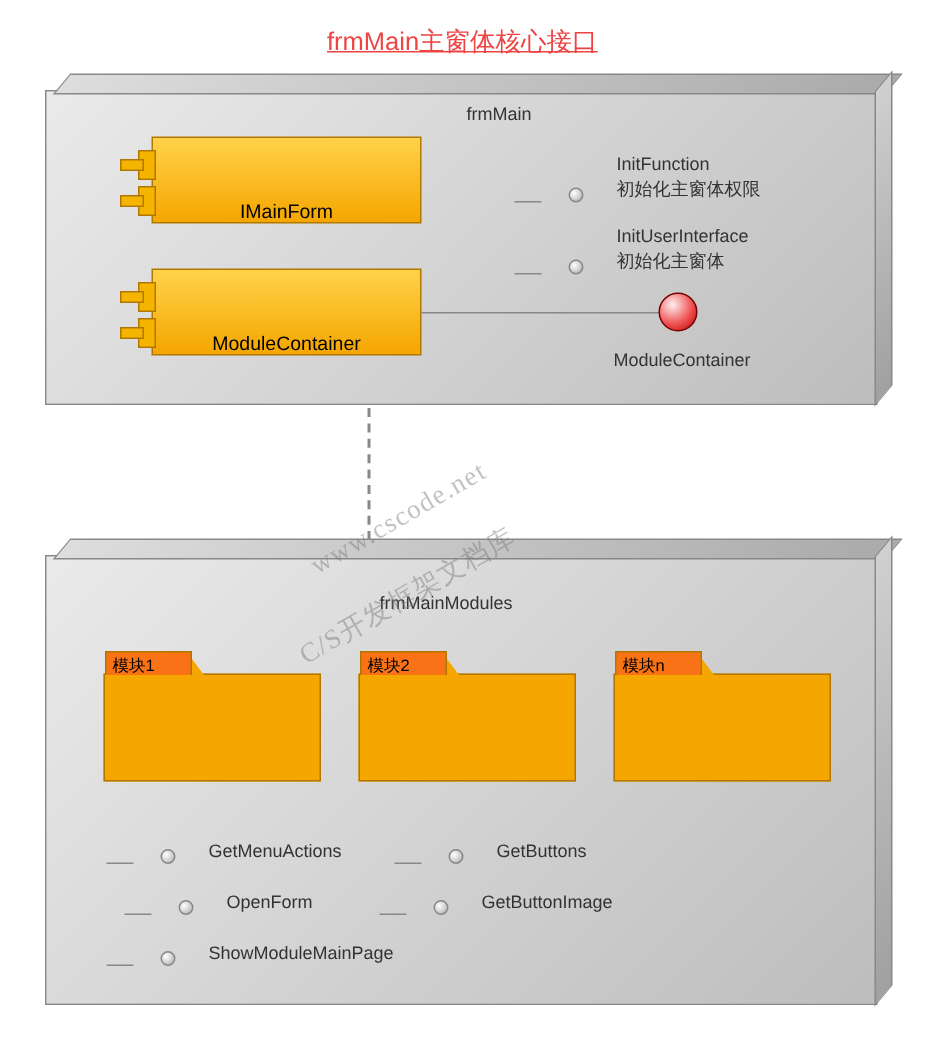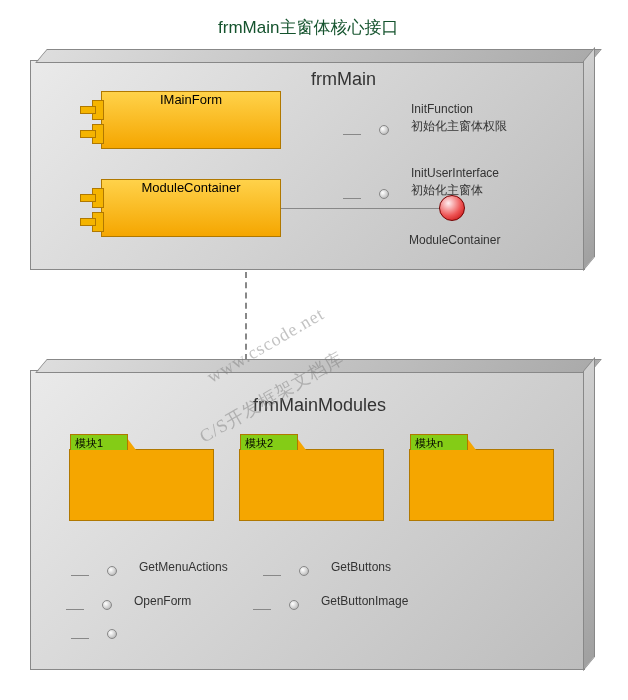--- a/index.html
+++ b/index.html
@@ -1,18 +1,18 @@
 <!DOCTYPE html>
 <html><head>
 <meta charset="utf-8">
 <style>
   * { box-sizing: border-box; margin: 0; padding: 0; }
   body { font-family: sans-serif; width: 628px; height: 700px; background: #fff; position: relative; }
   .canvas { position: relative; width: 628px; height: 700px; }
-  .title { position: absolute; font-size: 17px; color: #14532d; }
+  .title { position: absolute; font-size: 17px; color: #ef4444; text-decoration: underline; }
   .box3d {
     position: absolute;
     background: linear-gradient(135deg, #eaeaea 0%, #bdbdbd 100%);
     border: 1px solid #888;
   }
   .box3d::before {
     content: "";
     position: absolute;
     top: -12px; left: 10px;
     width: 100%; height: 12px;
@@ -22,26 +22,26 @@
   }
   .box3d::after {
     content: "";
     position: absolute;
     top: -7px; right: -11px;
     width: 10px; height: 100%;
     background: linear-gradient(180deg, #d0d0d0, #a0a0a0);
     transform: skewY(-50deg);
     border: 1px solid #888;
   }
-  .subtitle { position: absolute; font-size: 18px; color: #333; }
+  .subtitle { position: absolute; font-size: 12px; color: #333; }
   .component {
     position: absolute;
     background: linear-gradient(180deg, #ffd24a 0%, #f5a600 100%);
     border: 1px solid #b07800;
-    display: flex; align-items: flex-start; justify-content: center;
+    display: flex; align-items: flex-end; justify-content: center;
     font-size: 13px; color: #000;
   }
   .port {
     position: absolute; left: -22px;
     width: 22px; height: 18px;
   }
   .port::before {
     content: ""; position: absolute; left: 0; top: 6px;
     width: 14px; height: 6px; background: #f5b400; border: 1px solid #b07800;
     z-index: 2;
@@ -80,21 +80,21 @@
     border-right: 6px solid transparent;
     border-top: 10px solid #888;
   }
   .folder {
     position: absolute; width: 145px; height: 72px;
     background: #f5a600; border: 1px solid #b07800;
   }
   .folder .tab {
     position: absolute; top: -16px; left: 0;
     width: 58px; height: 16px;
-    background: #84cc16; border: 1px solid #b07800;
+    background: #f97316; border: 1px solid #b07800;
     border-bottom: none;
     font-size: 11px; padding: 1px 4px; color: #000;
   }
   .folder::before {
     content: ""; position: absolute; top: -16px; left: 54px;
     width: 0; height: 0;
     border-bottom: 16px solid #f5a600;
     border-right: 12px solid transparent;
   }
   .watermark {
@@ -126,21 +126,21 @@
     </div>
 
     <div class="pin" style="left:312px; top:40px;">
       <span class="stick"></span>
         <span class="dot"></span>
       <div>
         <div>InitFunction</div>
         <div>初始化主窗体权限</div>
       </div>
     </div>
-    <div class="pin" style="left:312px; top:104px;">
+    <div class="pin" style="left:312px; top:88px;">
       <span class="stick"></span>
         <span class="dot"></span>
       <div>
         <div>InitUserInterface</div>
         <div>初始化主窗体</div>
       </div>
     </div>
 
     <div class="ball-line" style="left:250px; top:147px; width:160px;"></div>
     <div class="ball" style="left:408px; top:134px;"></div>
@@ -163,28 +163,29 @@
     </div>
     <div class="folder" style="left:378px; top:78px;">
       <div class="tab">模块n</div>
     </div>
 
     <div class="pin" style="left:40px; top:188px;">
       <span class="stick"></span>
         <span class="dot"></span>
       <div>GetMenuActions</div>
     </div>
-    <div class="pin" style="left:35px; top:222px;">
+    <div class="pin" style="left:52px; top:222px;">
       <span class="stick"></span>
         <span class="dot"></span>
       <div>OpenForm</div>
     </div>
     <div class="pin" style="left:40px; top:256px;">
       <span class="stick"></span>
         <span class="dot"></span>
+      <div>ShowModuleMainPage</div>
     </div>
 
     <div class="pin" style="left:232px; top:188px;">
       <span class="stick"></span>
         <span class="dot"></span>
       <div>GetButtons</div>
     </div>
     <div class="pin" style="left:222px; top:222px;">
       <span class="stick"></span>
         <span class="dot"></span>

